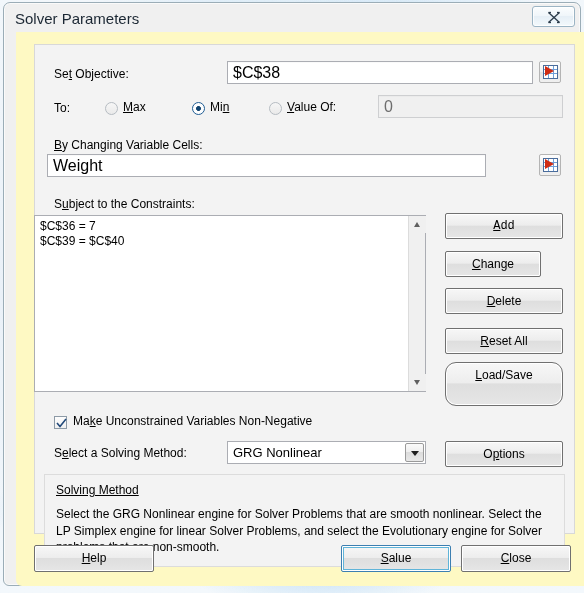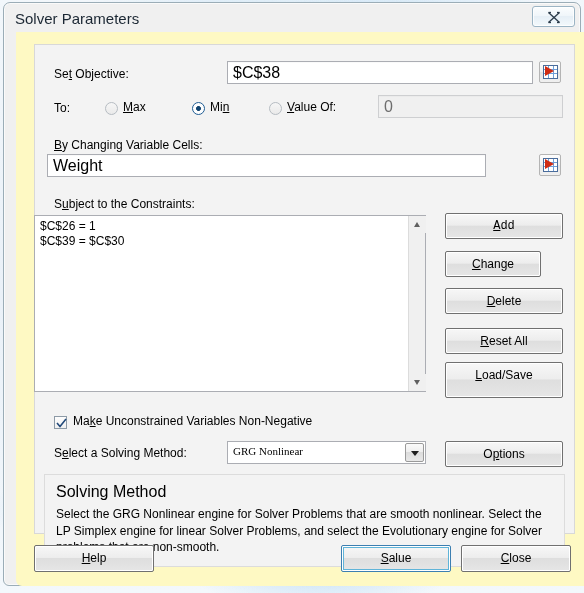--- a/index.html
+++ b/index.html
@@ -224,22 +224,21 @@
   #method-combo {
     position: absolute;
     left: 211px; top: 409px;
     width: 199px; height: 23px;
     background: #fff;
     border: 1px solid #abadb3;
     box-sizing: border-box;
   }
   #method-value {
     position: absolute; left: 5px; top: 3px;
-    font-size: 11px;
-    font-family: Liberation Serif, serif;
+    font-size: 13px;
   }
   #method-arrow-btn {
     position: absolute; right: 1px; top: 1px;
     width: 19px; height: 19px;
     border: 1px solid #9a9a9a;
     border-radius: 2px;
     background: linear-gradient(180deg,#fafafa 0%,#eeeeee 47%,#dcdcdc 50%,#e8e8e8 100%);
     box-sizing: border-box;
   }
   #method-arrow-btn .tri {
@@ -264,21 +263,21 @@
 
   
   #method-group {
     position: absolute;
     left: 28px; top: 442px;
     width: 521px; height: 93px;
     border: 1px solid #dcdcdc;
     background: #f3f3f3;
     box-sizing: border-box;
   }
-  #method-group-title { position: absolute; left: 11px; top: 8px; font-size: 16px; }
+  #method-group-title { position: absolute; left: 11px; top: 8px; font-size: 12px; text-decoration: underline; }
   #method-group-desc {
     position: absolute; left: 11px; top: 31px; width: 497px;
     font-size: 12px; line-height: 16.5px;
   }
 
   
   #footer-sep {
     position: absolute; left: 0; top: 513px; width: 100%; height: 1px;
     background: transparent;
   }
@@ -350,22 +349,22 @@
         <i style="left:4px;top:0;width:1px;height:12px;"></i>
         <i style="left:9px;top:0;width:1px;height:12px;"></i>
       </span>
       <span class="arrow"></span>
     </div>
 
     <div class="lbl" style="left:38px; top:165px;"><span>S</span><span class="acc">u</span><span>bject to the Constraints:</span></div>
 
     <div id="constraints-box">
       <div id="constraints-list">
-        <div class="constraint-item">$C$26 = 1</div>
-        <div class="constraint-item">$C$39 = $C$30</div>
+        <div class="constraint-item">$C$36 = 7</div>
+        <div class="constraint-item">$C$39 = $C$40</div>
       </div>
       <div class="vscroll">
         <div class="arrowbtn up">
           <span class="tri up"></span>
         </div>
         <div class="arrowbtn down">
           <span class="tri down"></span>
         </div>
       </div>
     </div>
@@ -375,21 +374,21 @@
       </div>
     <div class="btn" style="left:429px; top:219px; width:96px; height:26px;">
         <span class="btn-label" style="line-height:24px;"><span></span><span class="acc">C</span><span>hange</span></span>
       </div>
     <div class="btn" style="left:429px; top:256px; width:118px; height:26px;">
         <span class="btn-label" style="line-height:24px;"><span></span><span class="acc">D</span><span>elete</span></span>
       </div>
     <div class="btn" style="left:429px; top:296px; width:118px; height:26px;">
         <span class="btn-label" style="line-height:24px;"><span></span><span class="acc">R</span><span>eset All</span></span>
       </div>
-    <div class="btn" style="left:429px; top:330px; width:118px; height:36px;">
+    <div class="btn" style="left:429px; top:330px; width:118px; height:44px;border-radius:11px;">
         <span class="btn-label" style="line-height:24px;"><span></span><span class="acc">L</span><span>oad/Save</span></span>
       </div>
 
     <div id="nonneg-wrap">
       <span id="nonneg-box">
         <span>
           <svg width="11" height="11" viewBox="0 0 11 11">
             <path d="M1 5 L4 8.5 L10 1" stroke="#22497a" stroke-width="1.6" fill="none"></path>
           </svg>
         </span>

